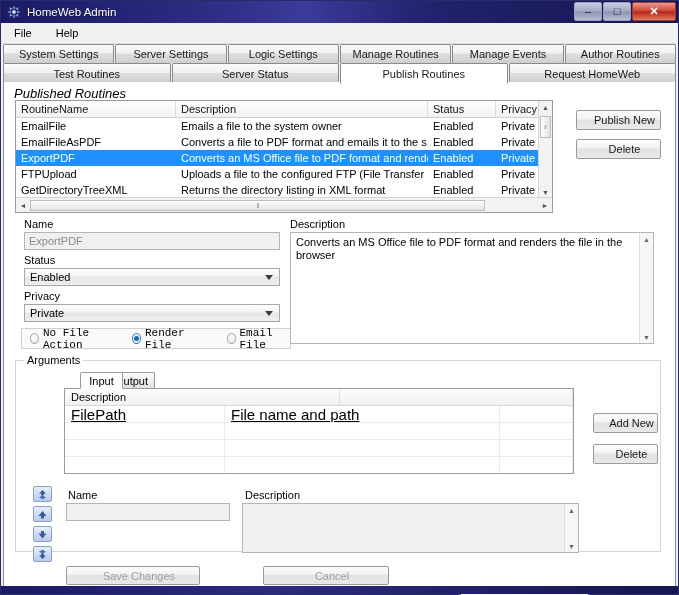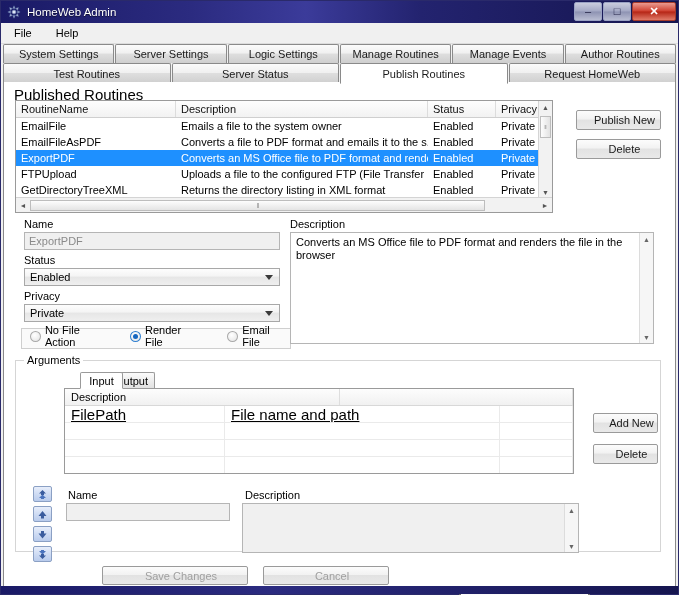--- a/index.html
+++ b/index.html
@@ -123,22 +123,23 @@
     background: #ffffff;
     border: 1px solid #8a8a8a;
     border-top: none;
     margin: 0 2px;
     height: 512px;
     box-sizing: border-box;
   }
 
   .section-label {
     position: absolute;
-    font-size: 15px;
+    font-size: 13px;
     color: #000;
+    font-style: italic;
   }
 
   
   .grid {
     position: absolute;
     border: 1px solid #9a9a9a;
     background: #ffffff;
     box-sizing: border-box;
     overflow: hidden;
   }
@@ -310,21 +311,22 @@
     height: 12px; display:flex; align-items:center;
   }
 
   
   .radiogroup {
     position: absolute;
     border: 1px solid #cfcfcf;
     background: #fafafa;
     box-sizing: border-box;
     display: flex;
-    align-items: flex-end;
+    align-items: center;
+    font-family: Liberation Mono, monospace;
   }
   .radio {
     display: flex;
     align-items: center;
     gap: 4px;
     font-size: 11px;
     color: #000;
     margin-right: 18px;
     cursor: default;
   }
@@ -658,20 +660,20 @@
 
     <div class="fld-label" style="position:absolute; left:241px; top:407px;">Description</div>
     <div class="textarea readonly" style="position:absolute; left:238px; top:421px; width:337px; height:50px;">
       <div></div>
       <div class="ta-scroll">
         <div class="a">▲</div>
         <div class="a">▼</div>
       </div>
     </div>
 
-    <div class="btn disabled" style="position:absolute; left:62px; top:484px; width:146px; height:19px;margin-left:36px;">Save Changes</div>
+    <div class="btn disabled" style="position:absolute; left:62px; top:484px; width:134px; height:19px;">Save Changes</div>
     <div class="btn disabled" style="position:absolute; left:259px; top:484px; width:126px; height:19px;">Cancel</div>
     <div class="btn default" style="position:absolute; left:455px; top:508px; width:131px; height:36px;">Sync With Server</div>
 
   </div>
 
   <div class="statusbar"></div>
 </div>
 
 </body></html>

